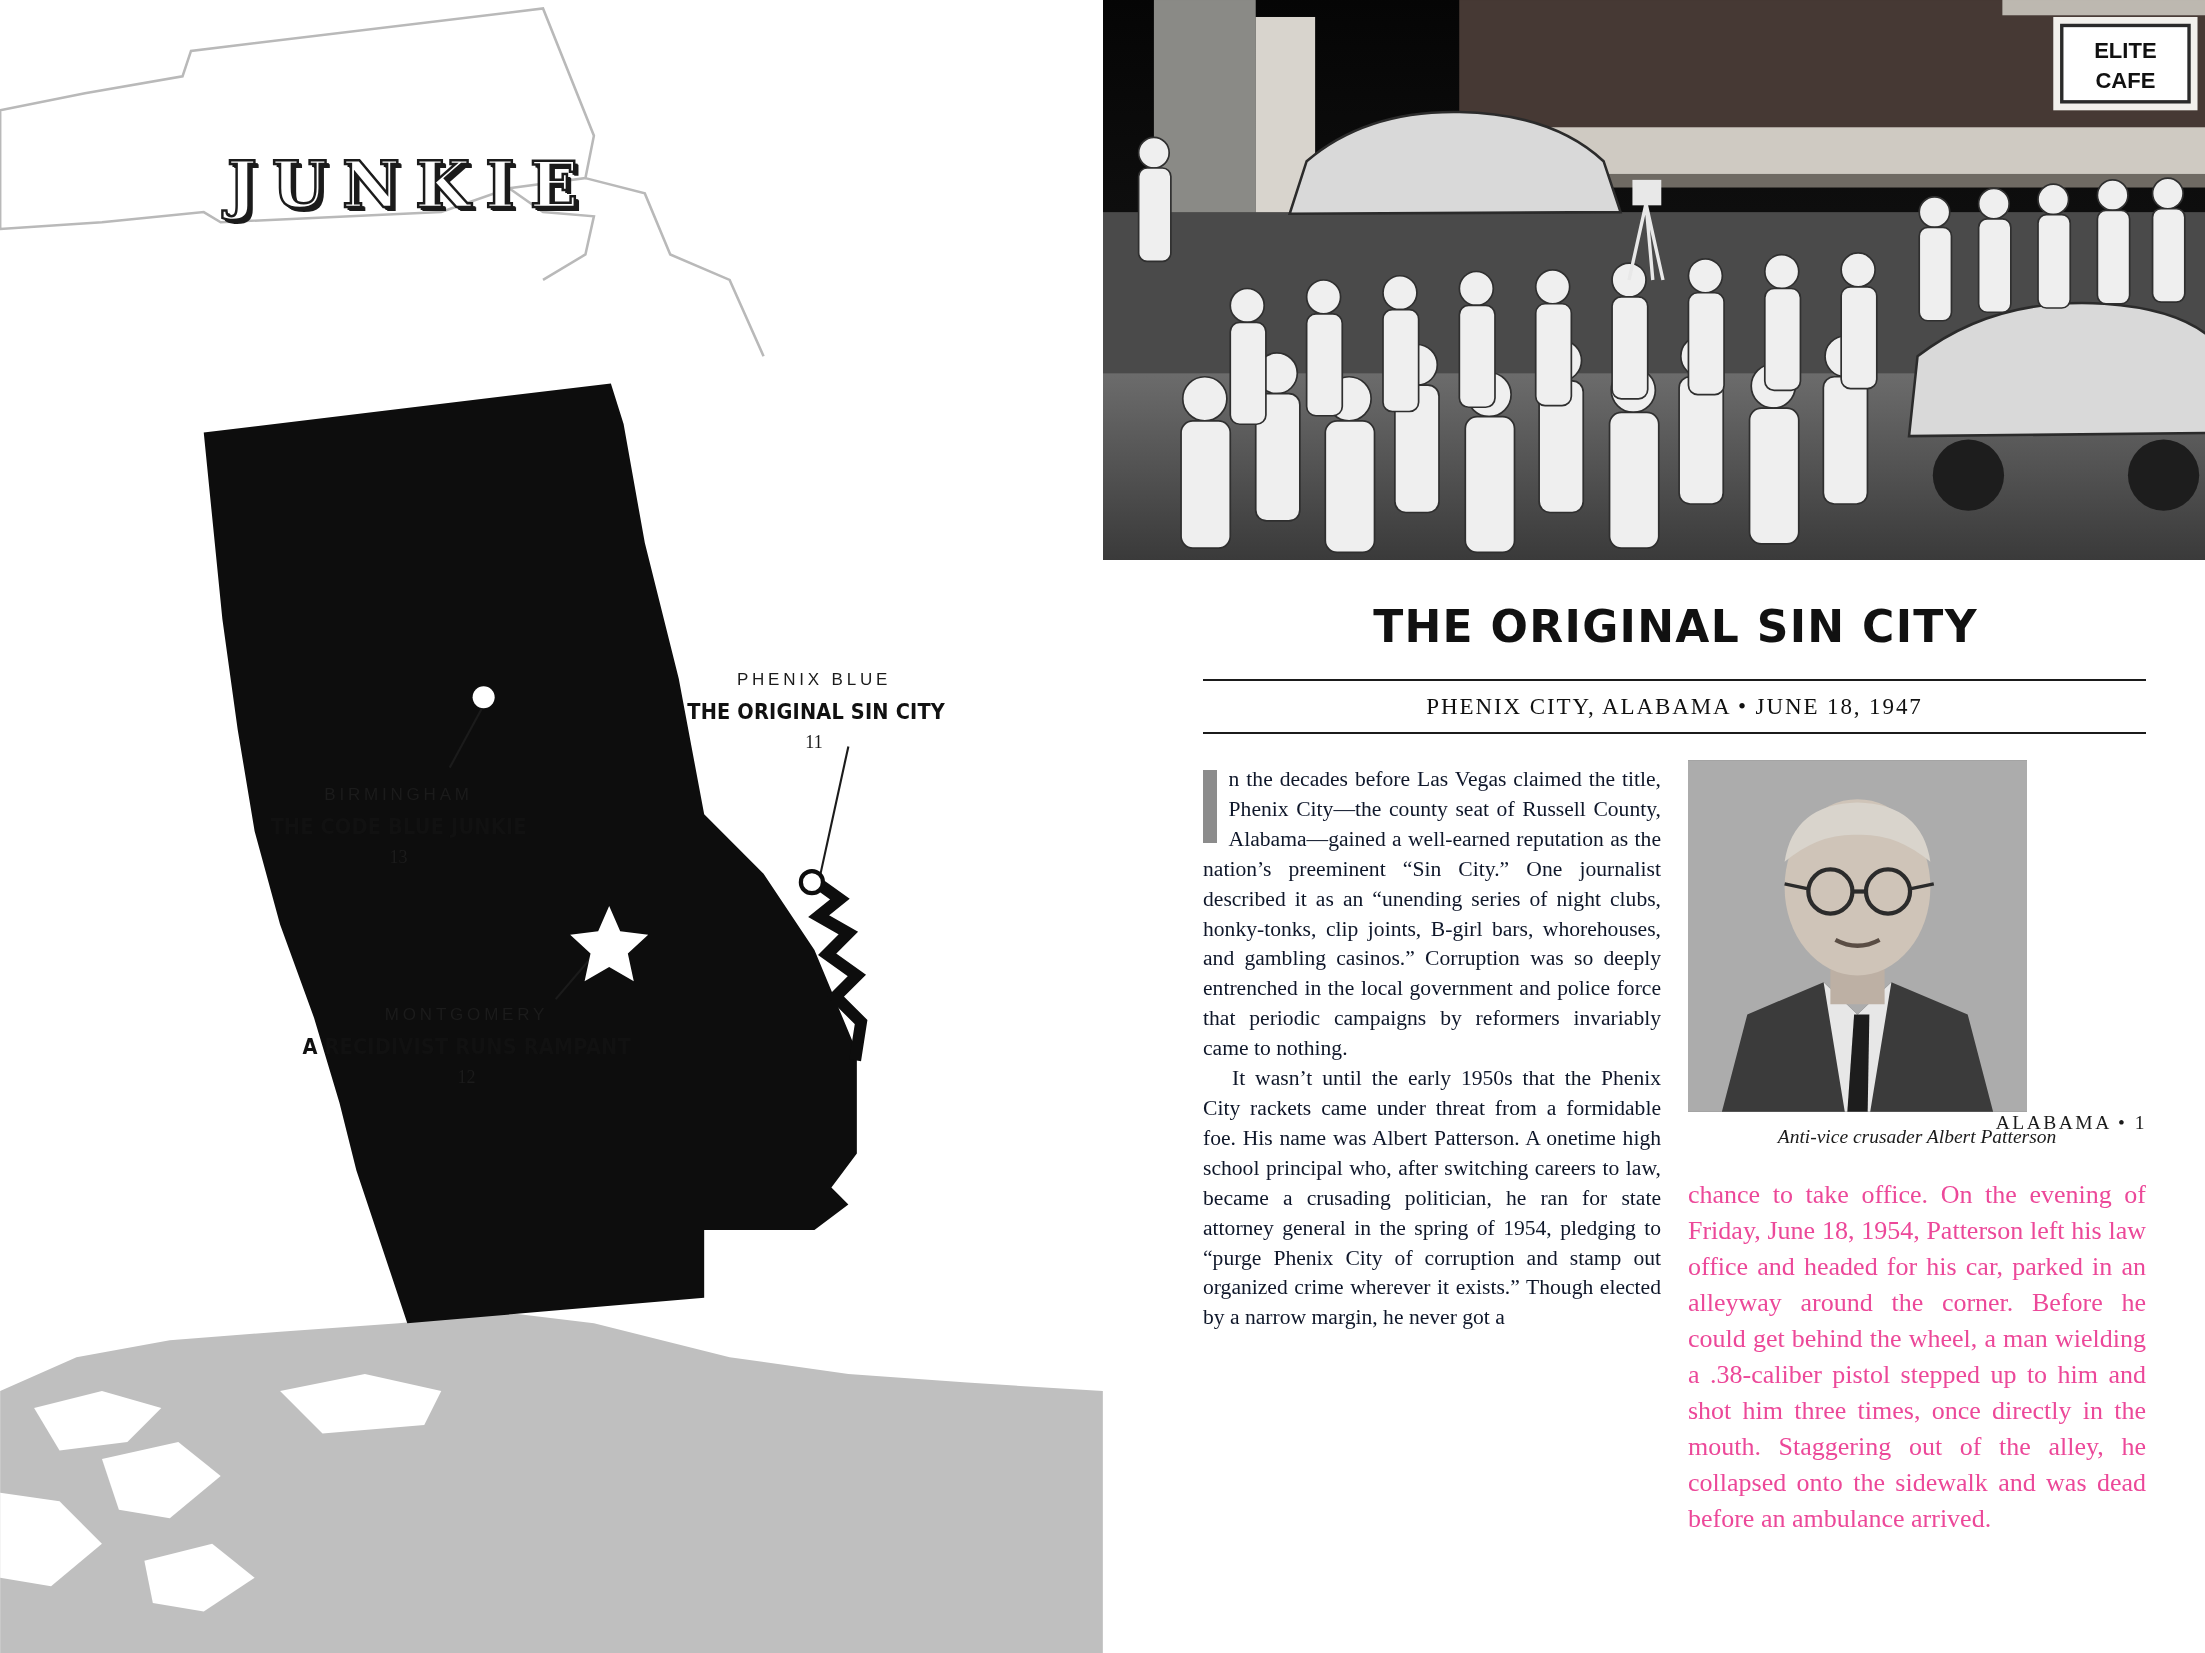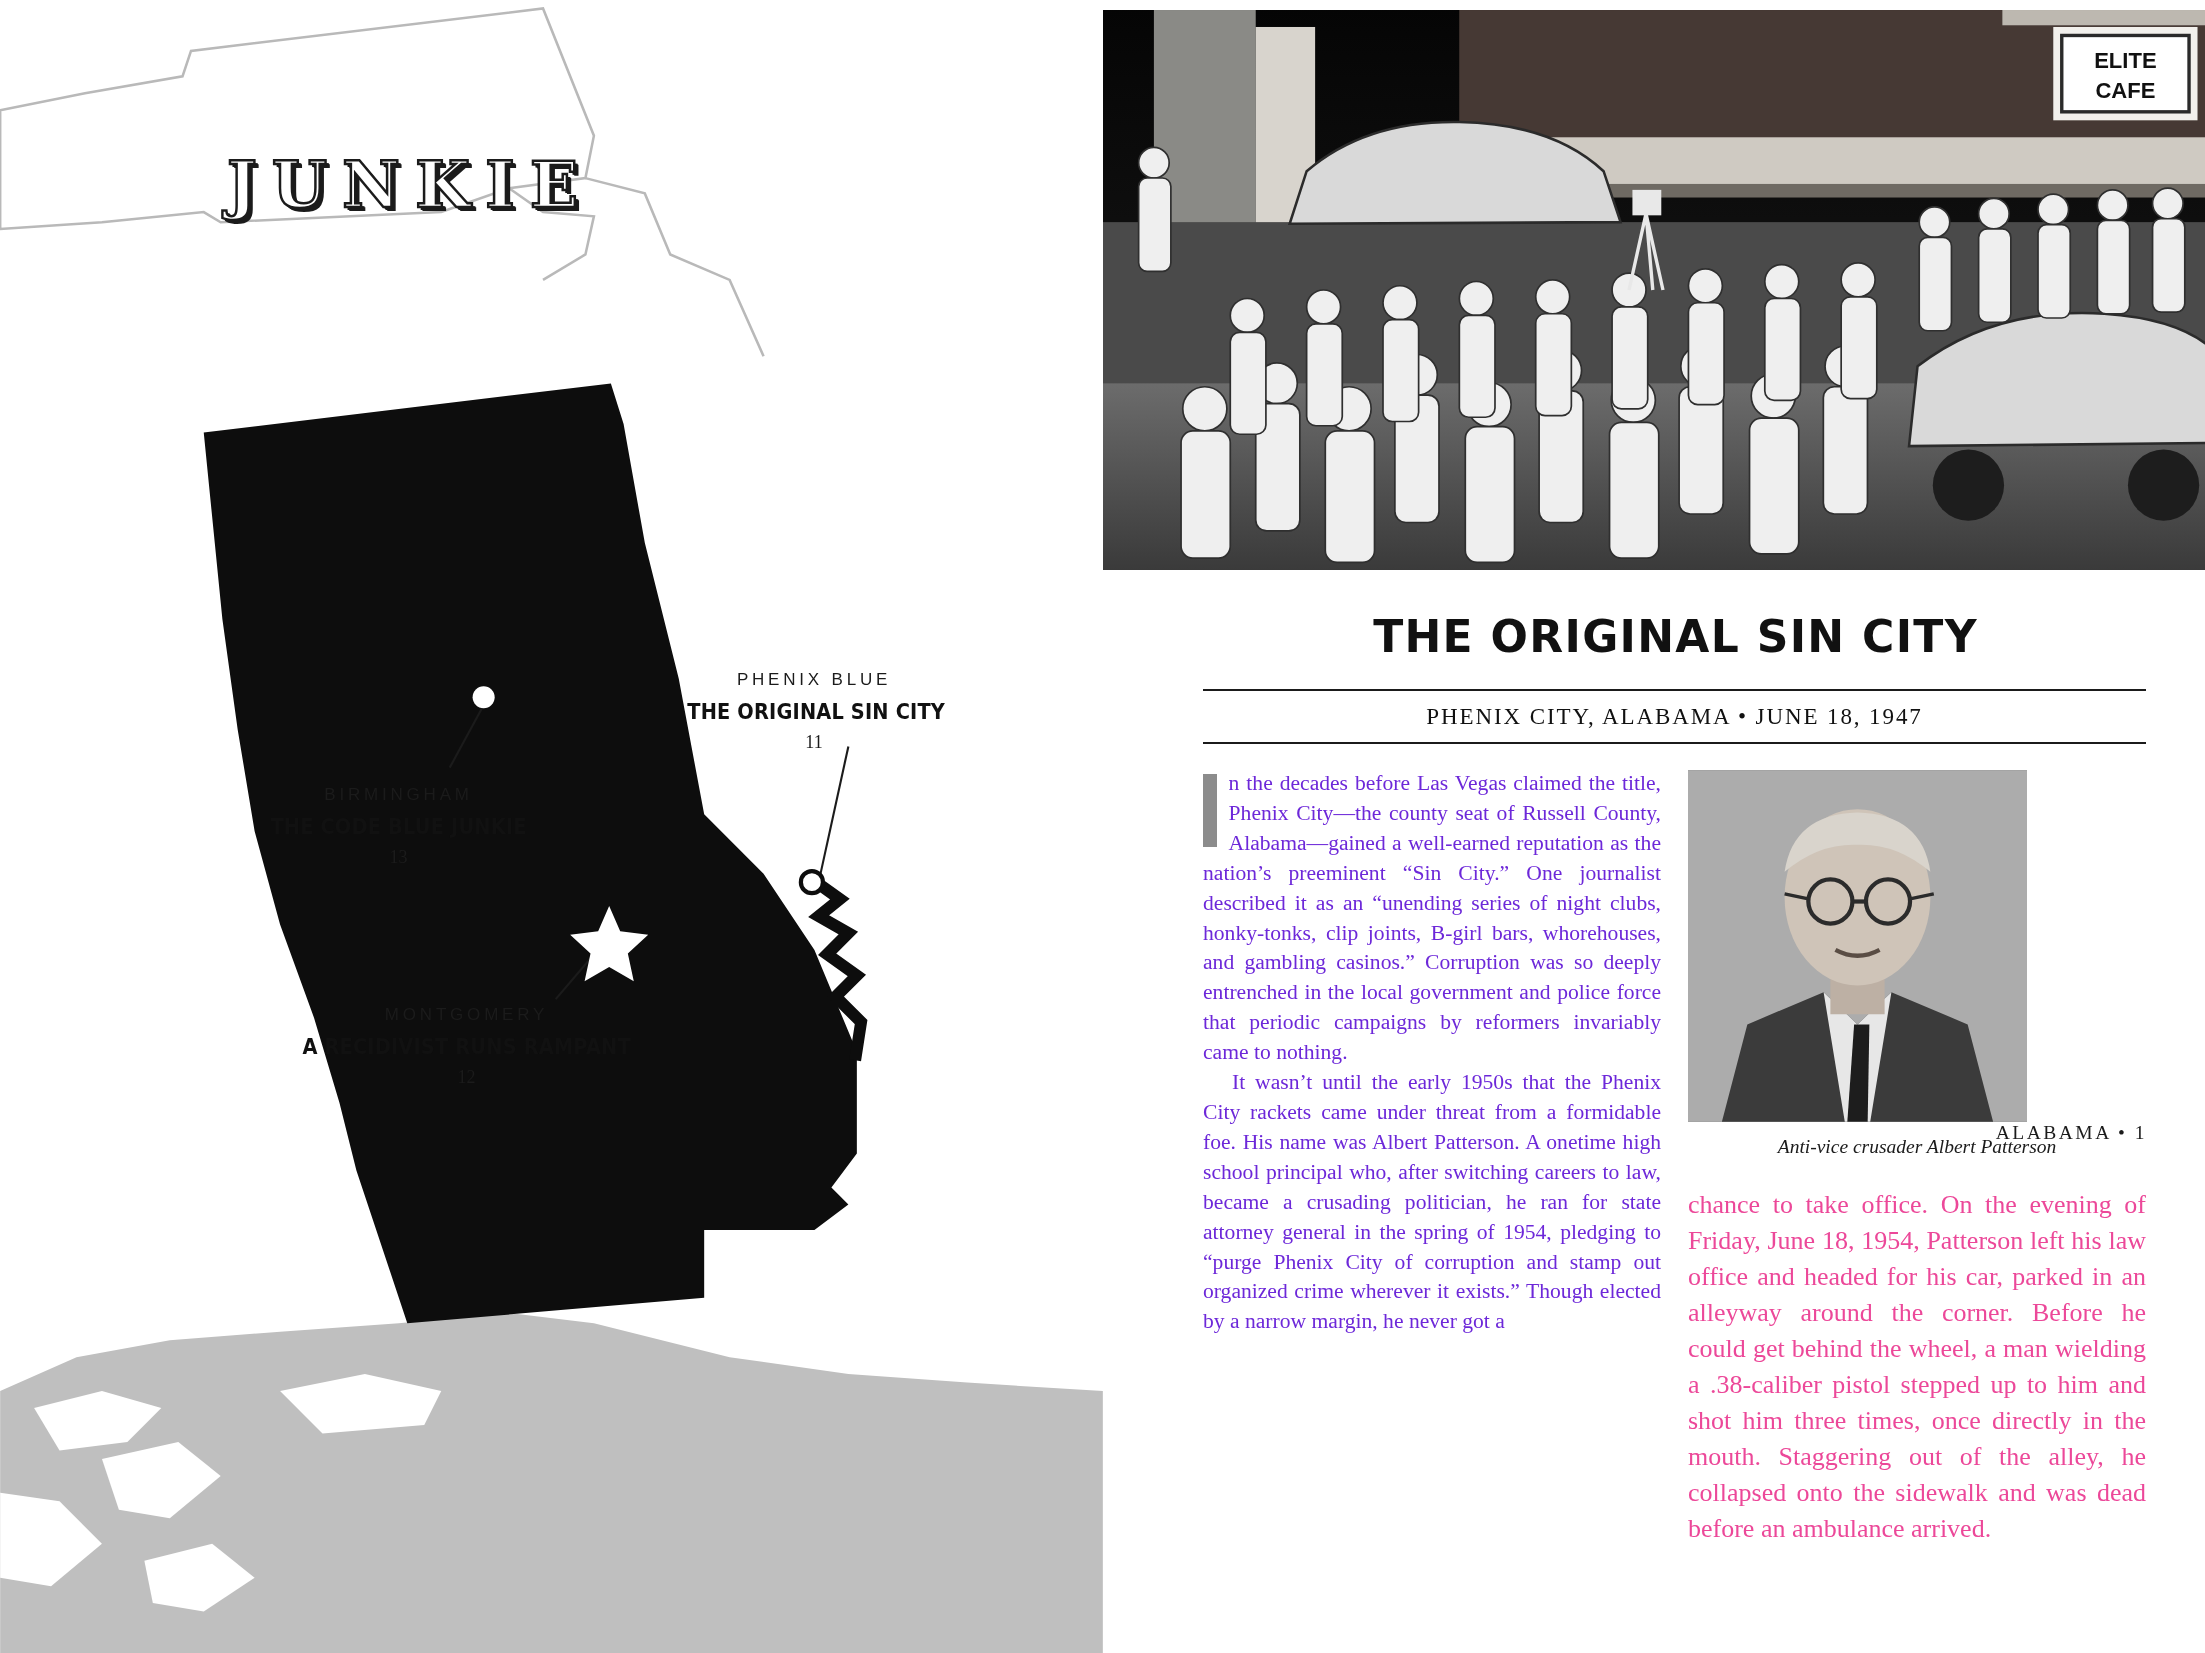--- a/index.html
+++ b/index.html
@@ -70,21 +70,20 @@
   #label-phenix { left: 670px; top: 670px; width: 288px; }
   #label-birmingham { left: 212px; top: 785px; width: 373px; }
   #label-montgomery { left: 280px; top: 1005px; width: 373px; }
 
   
   .article-panel {
     position: absolute;
     left: 1103px; top: 0;
     width: 1103px; height: 1190px;
     background: #ffffff;
-    margin-top: 10px;
   }
 
   .photo-top {
     position: absolute;
     left: 0; top: 0;
     width: 1103px; height: 560px;
     overflow: hidden;
     background: #2a2a2a;
   }
 
@@ -117,26 +116,26 @@
   }
 
   .body-area {
     position: absolute;
     left: 100px; top: 759px;
     width: 943px; height: 785px;
   }
 
   .col-left {
     position: absolute;
-    left: 0; top: 0;
+    left: 0; top: 6px;
     width: 458px;
     font-size: 21.6px;
     line-height: 1.385;
     text-align: justify;
-    color: #6d28d9;
+    color: #0f172a;
     hyphens: auto;
   }
   .col-left p { text-indent: 0; }
   .col-left p + p { text-indent: 29px; }
 
   .dropcap {
     float: left;
     width: 13.6px;
     height: 73px;
     background: #8c8c8c;

